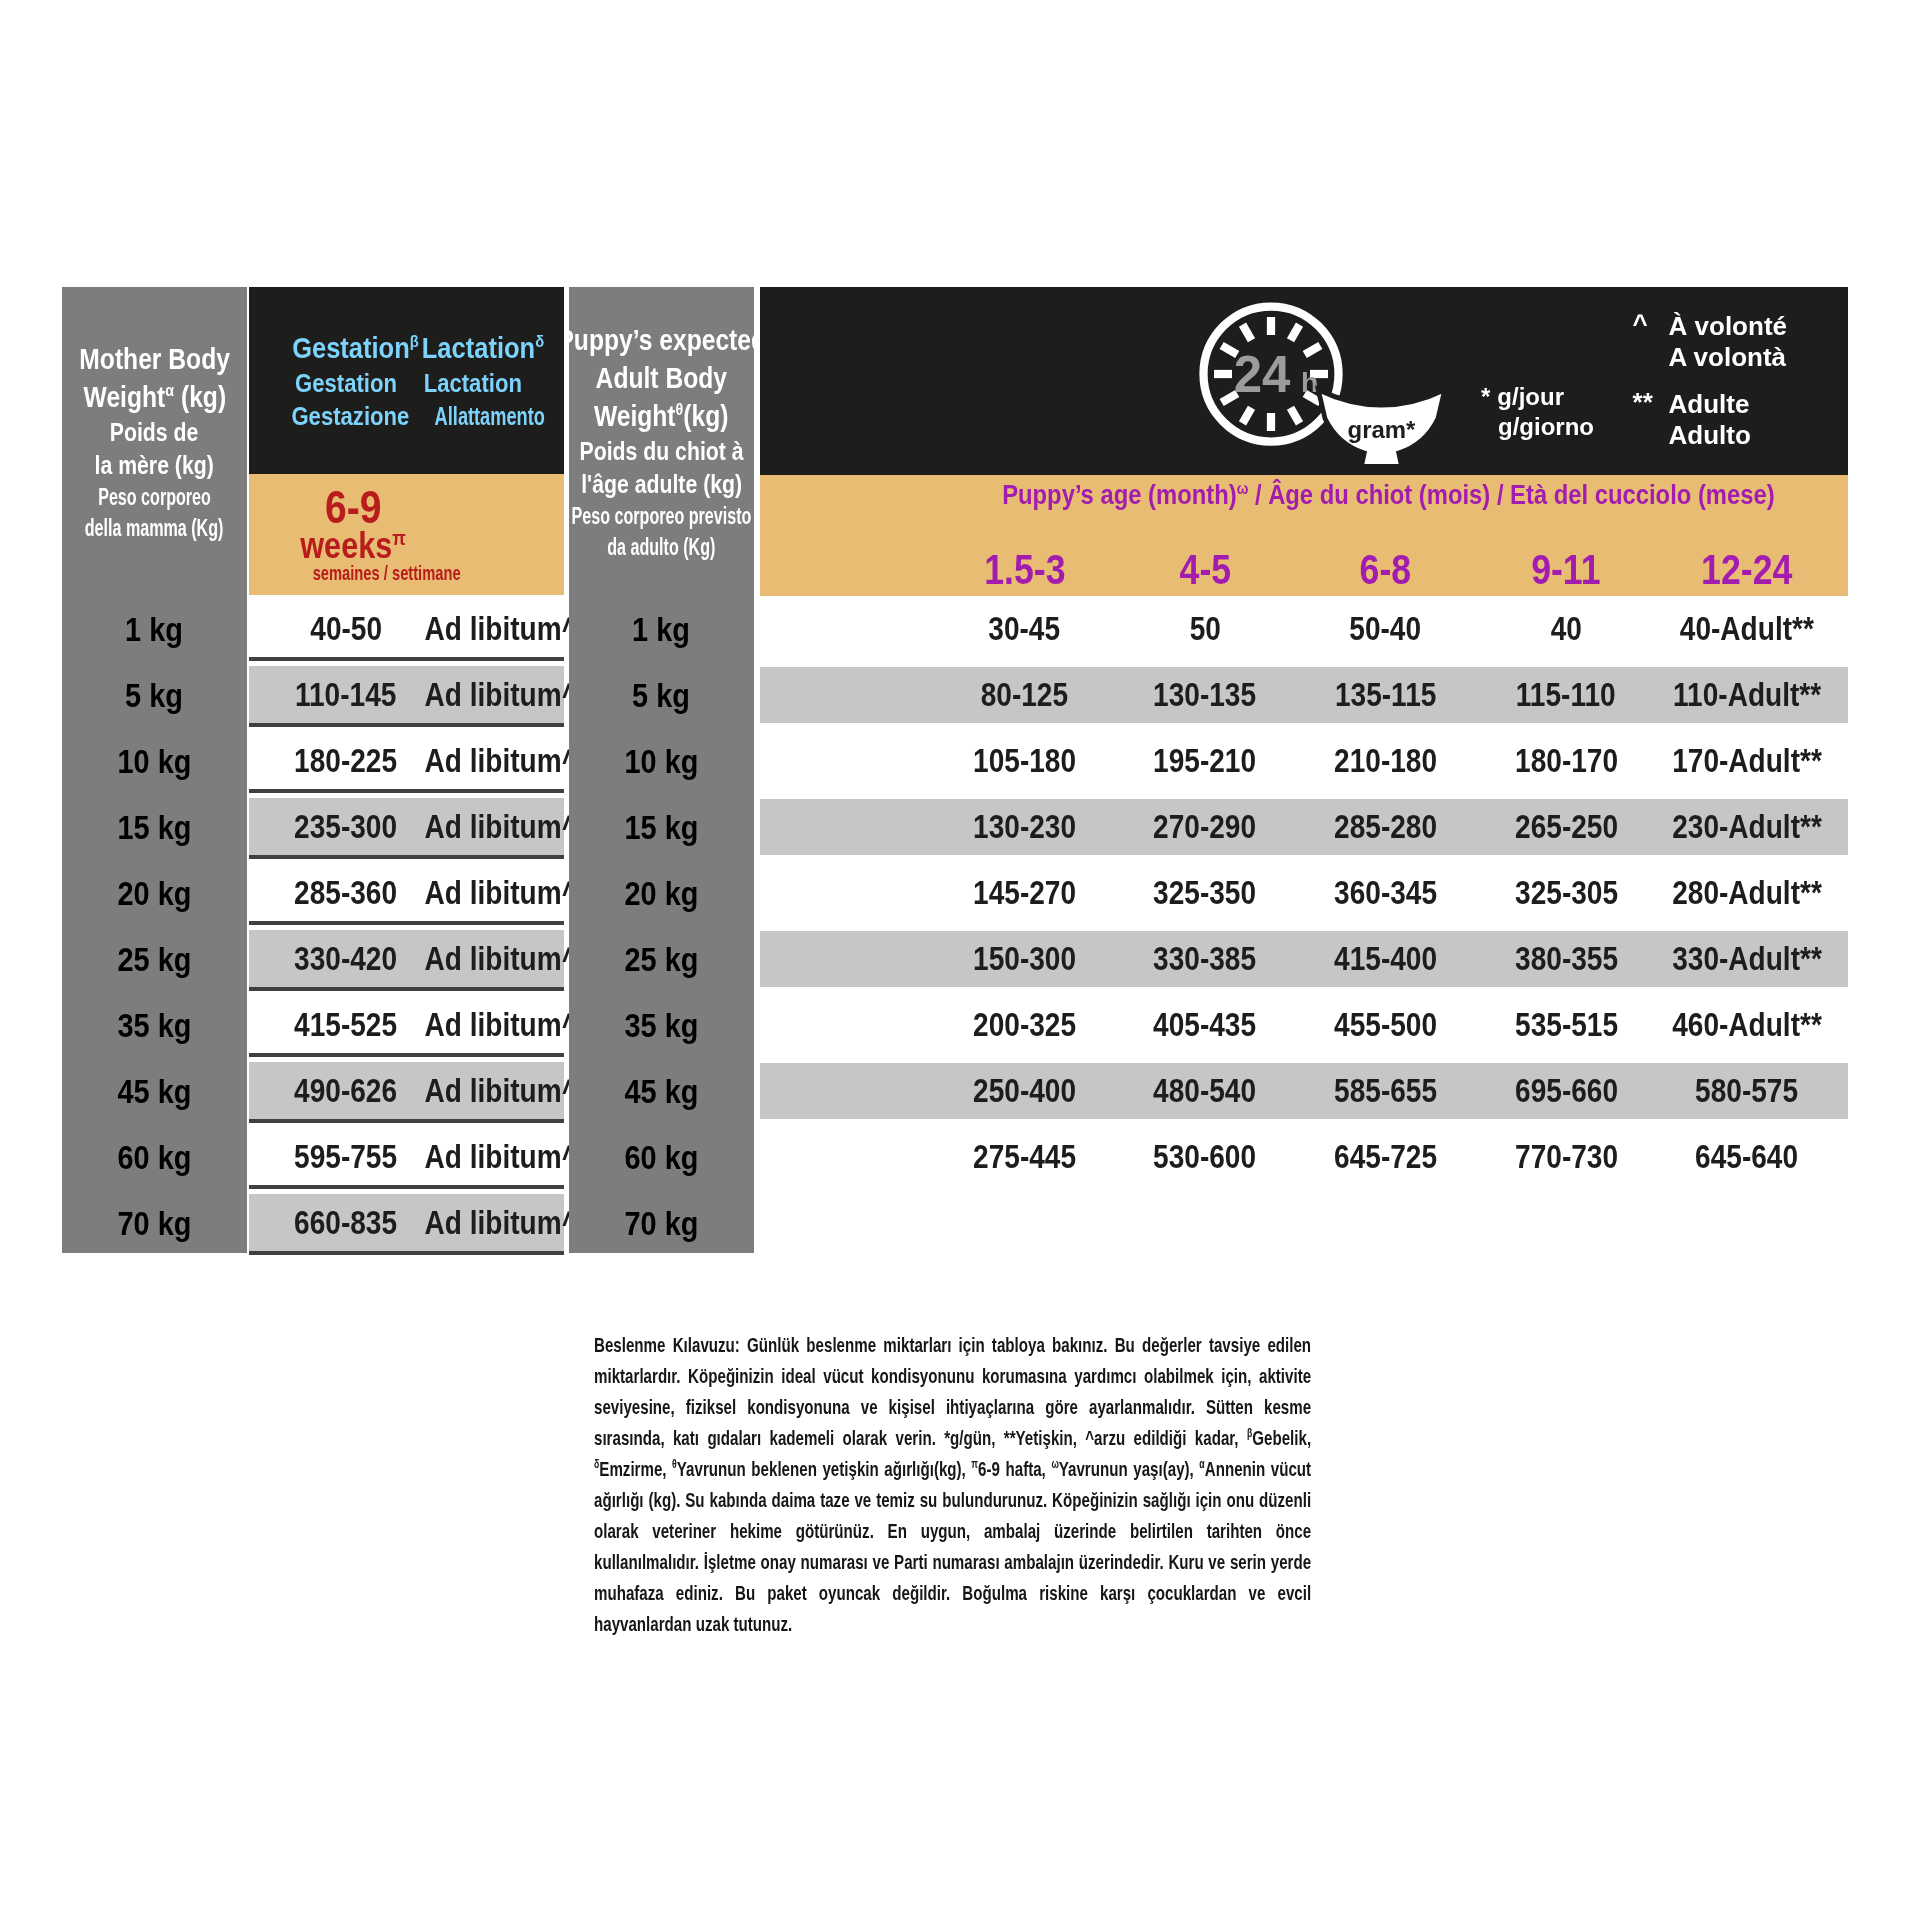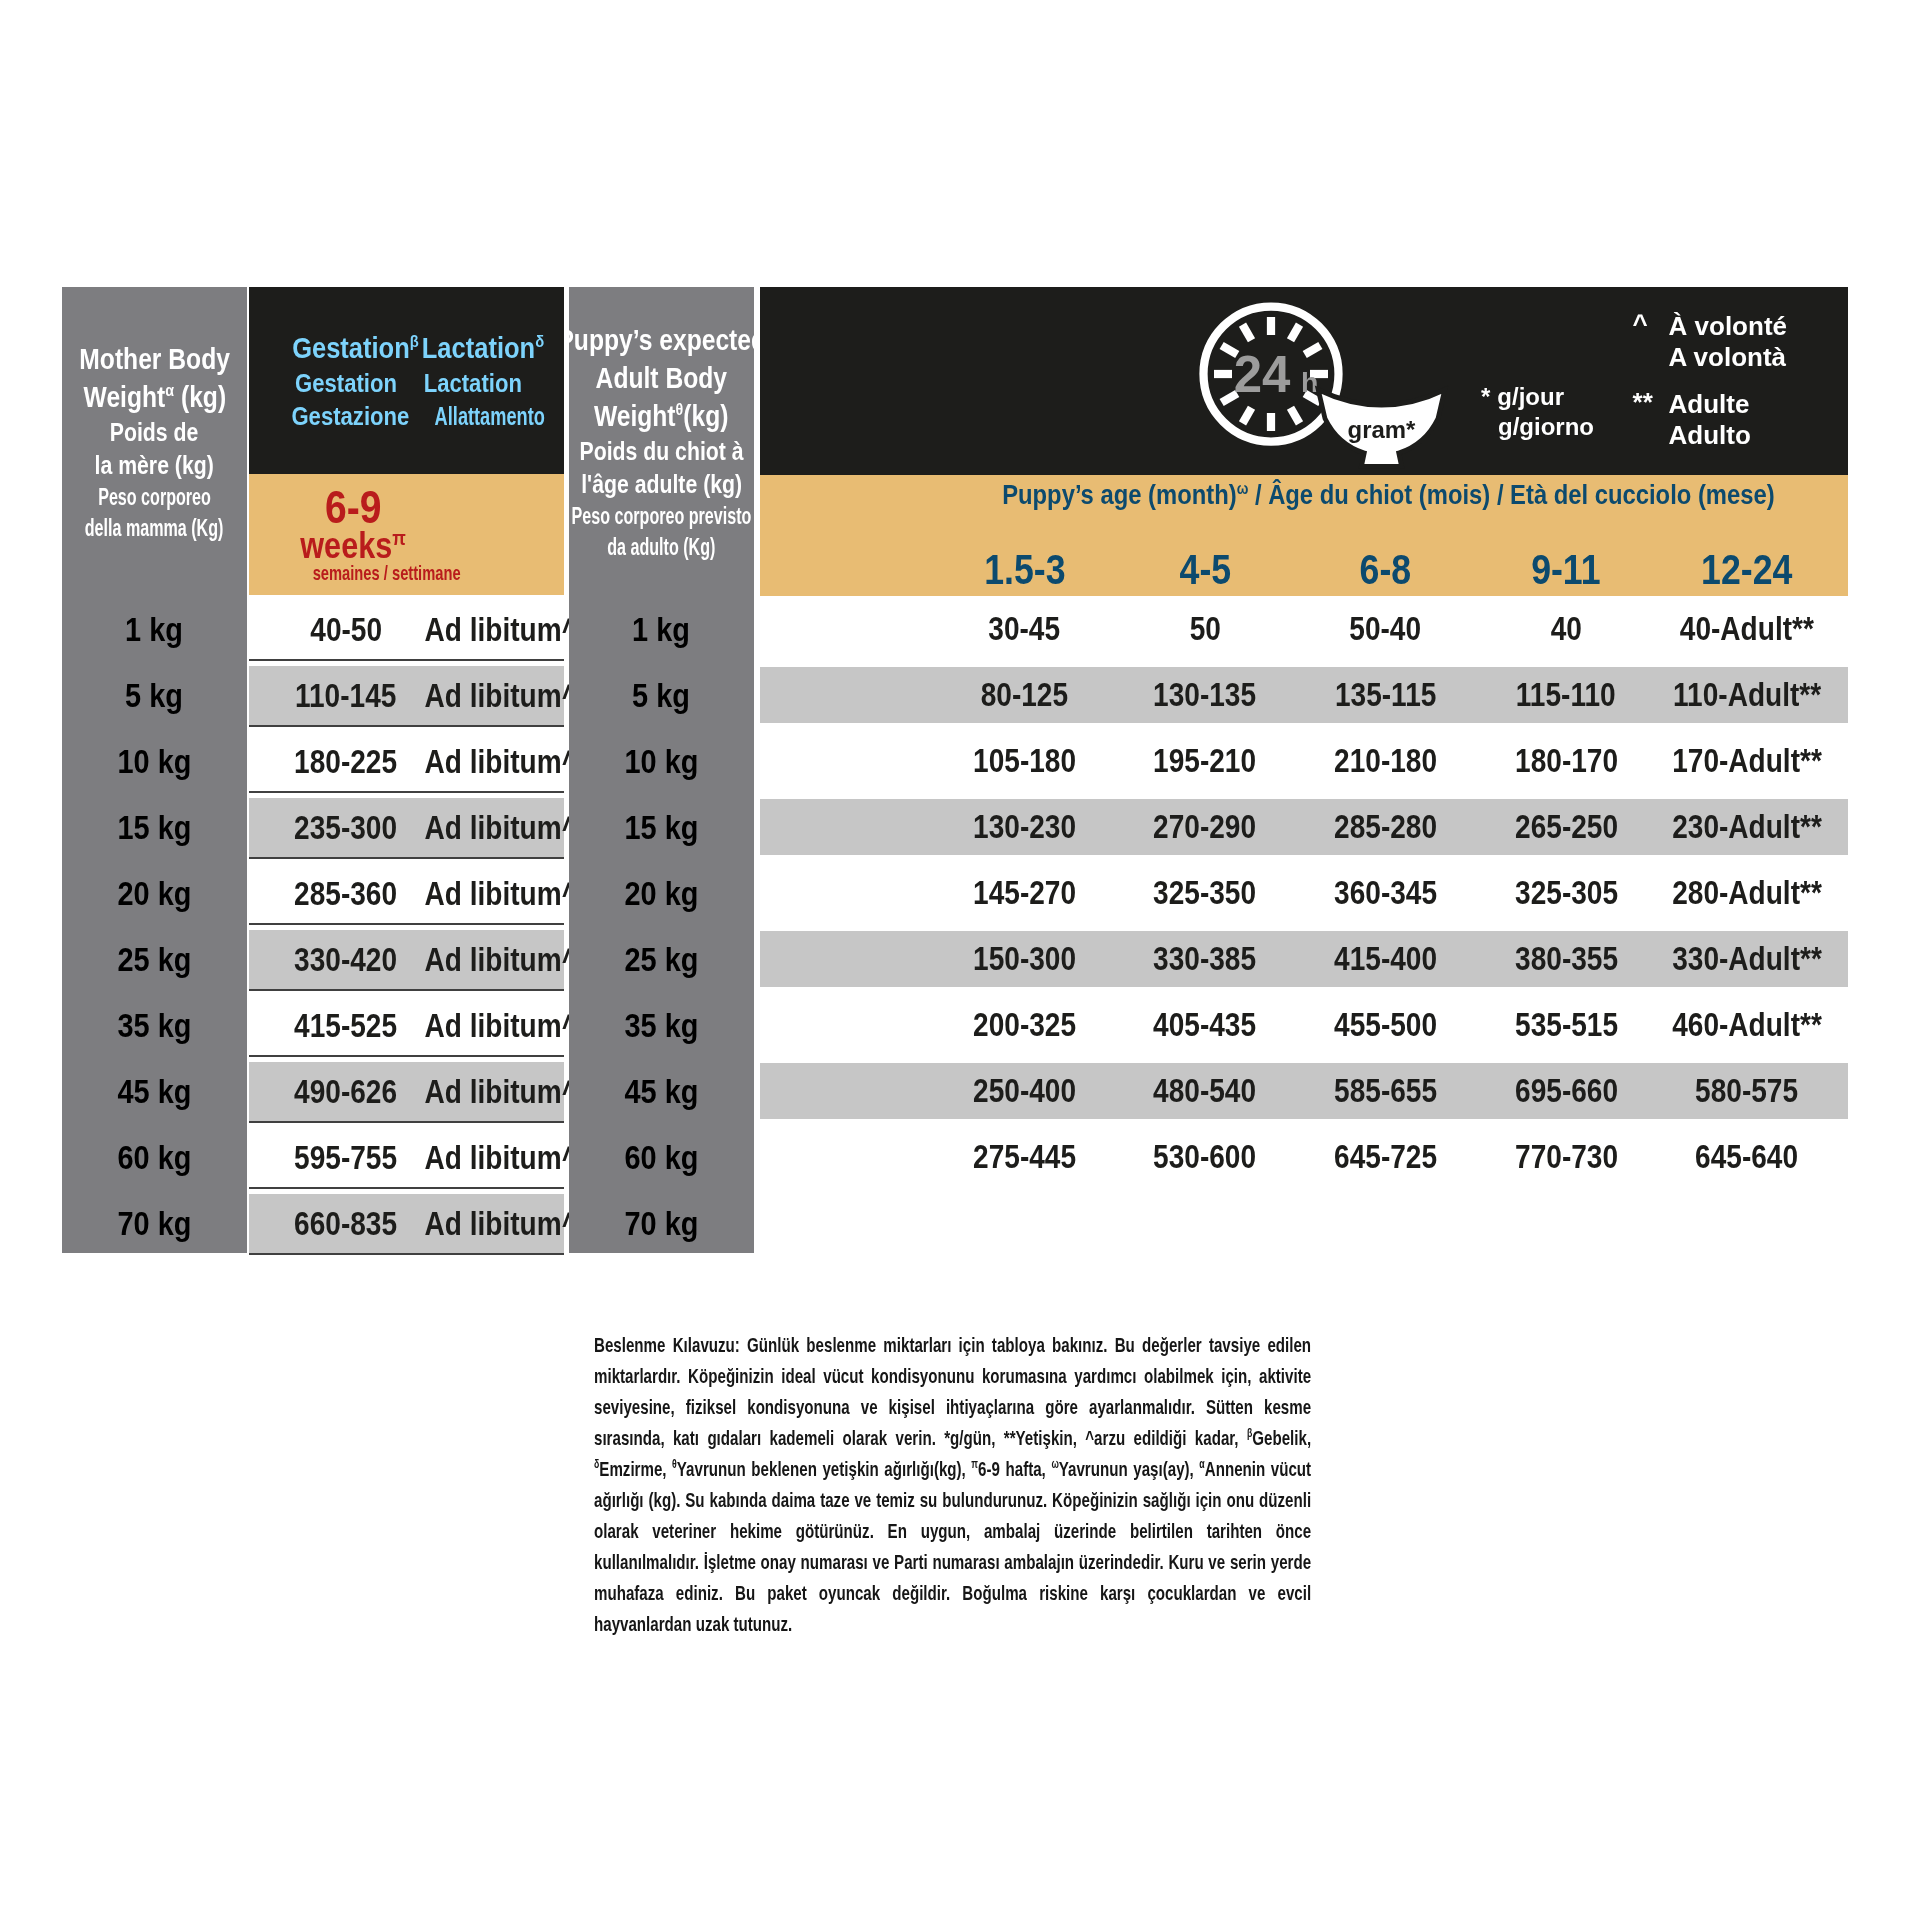--- a/index.html
+++ b/index.html
@@ -35,40 +35,40 @@
   .h1{font-size:30px;line-height:38px;}
   .h2{font-size:26px;line-height:33px;}
 
   .gold-band{height:121px;background:var(--gold);display:flex;align-items:center;}
   .band-inner{margin-left:10%;width:46%;text-align:center;color:#b91c1c;}
   .b1{font-size:46px;line-height:46px;}
   .b2{font-size:36px;line-height:31px;}
   .b3{font-size:21px;line-height:24px;}
 
   .rows .row{height:var(--rh);display:flex;align-items:center;box-sizing:border-box;
-             border-top:5px solid #fff;border-bottom:2px solid #404040;
+             border-top:5px solid #fff;border-bottom:4px solid #404040;
              padding-left:10%;}
   .rows .row:nth-child(even){background:var(--stripe);}
   .cell{width:46%;text-align:center;font-size:33px;}
   .cell.cl{width:44%;}
 
   
   .blk-header2{height:188px;background:var(--blk);color:#fff;position:relative;}
   .clock-wrap{position:absolute;left:436px;top:12px;width:150px;height:150px;}
   .bowl-wrap{position:absolute;left:548px;top:97px;width:147px;height:91px;}
   .gjour{position:absolute;left:721px;top:95px;font-size:24px;line-height:30px;}
   .gjour .star{margin-right:7px;}
   .gjour .g2{padding-left:17px;}
   .legends{position:absolute;right:61px;top:24px;}
   .leg{position:relative;padding-left:36px;font-size:26px;line-height:31px;margin-bottom:16px;}
   .leg .mark{position:absolute;left:0;top:-2px;}
 
   .gold-band2{height:121px;background:var(--gold);box-sizing:border-box;
               padding-left:16%;padding-right:1%;display:flex;flex-direction:column;
-              justify-content:center;gap:6px;color:#0c4a6e;}
+              justify-content:center;gap:6px;color:#a21caf;}
   .age-title{text-align:center;font-size:28px;line-height:30px;}
   .age-cols{display:flex;margin-top:32px;}
   .age-col{flex:1;text-align:center;font-size:42px;line-height:44px;}
 
   .rows2 .row2{height:var(--rh);display:flex;align-items:center;box-sizing:border-box;
                border-top:5px solid #fff;border-bottom:5px solid #fff;
                padding-left:16%;padding-right:1%;justify-content:space-between;}
   .rows2 .row2:nth-child(even){background:var(--stripe);}
   .cell2{flex:1;text-align:center;font-size:33px;}
 

